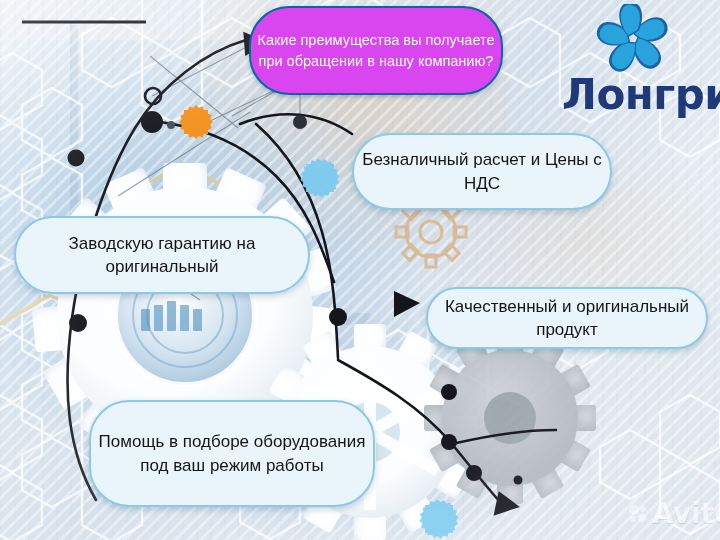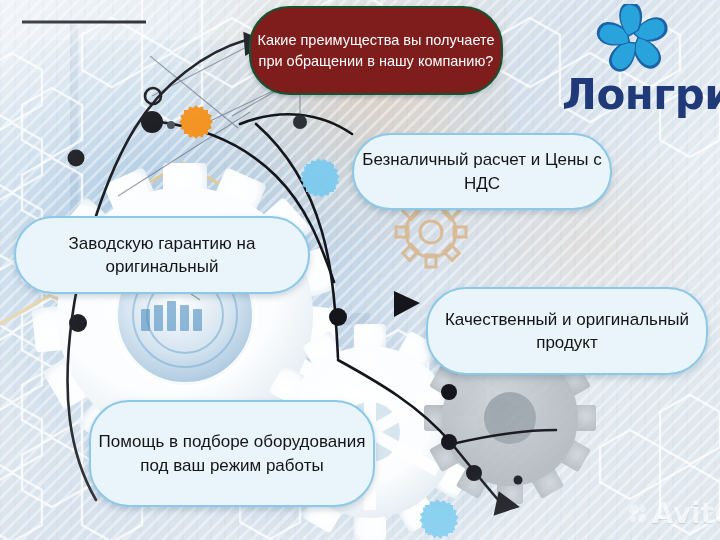--- a/index.html
+++ b/index.html
@@ -61,39 +61,39 @@
   
   .bubble{
     position:absolute;
     box-sizing:border-box;
     display:flex;align-items:center;justify-content:center;
     text-align:center;
     border-radius:40px;
   }
   .bubble span{display:block;width:100%;}
   .bubble-primary{
-    background:#7f1d1d;
-    border:2px solid #14532d;
+    background:#d946ef;
+    border:2px solid #0369a1;
     color:#ffffff;
     font-size:14.5px;
     line-height:1.42;
     box-shadow:0 2px 4px rgba(30,70,100,.30);
   }
   .bubble-light{
     background:#E9F4FB;
     border:2px solid #8CC8E8;
     color:#151515;
     font-size:17px;
     line-height:1.36;
     box-shadow:0 3px 6px rgba(40,80,110,.22);
   }
   #b-question{left:249px;top:6px;width:254px;height:89px;}
   #b-nds{left:352px;top:133px;width:260px;height:77px;}
   #b-guarantee{left:14px;top:216px;width:296px;height:78px;}
-  #b-product{left:426px;top:287px;width:282px;height:88px;}
+  #b-product{left:426px;top:287px;width:282px;height:62px;}
   #b-selection{left:89px;top:400px;width:286px;height:107px;}
 
   
   #logo{position:absolute;left:566px;top:4px;width:160px;height:112px;}
   #logo-mark{position:absolute;left:28px;top:0px;width:78px;height:72px;}
   #logo-word{
     position:absolute;left:-4px;top:66px;
     font-family:"DejaVu Sans","Liberation Sans",sans-serif;
     font-weight:700;font-size:42px;letter-spacing:-.5px;
     color:#203A79;white-space:nowrap;

